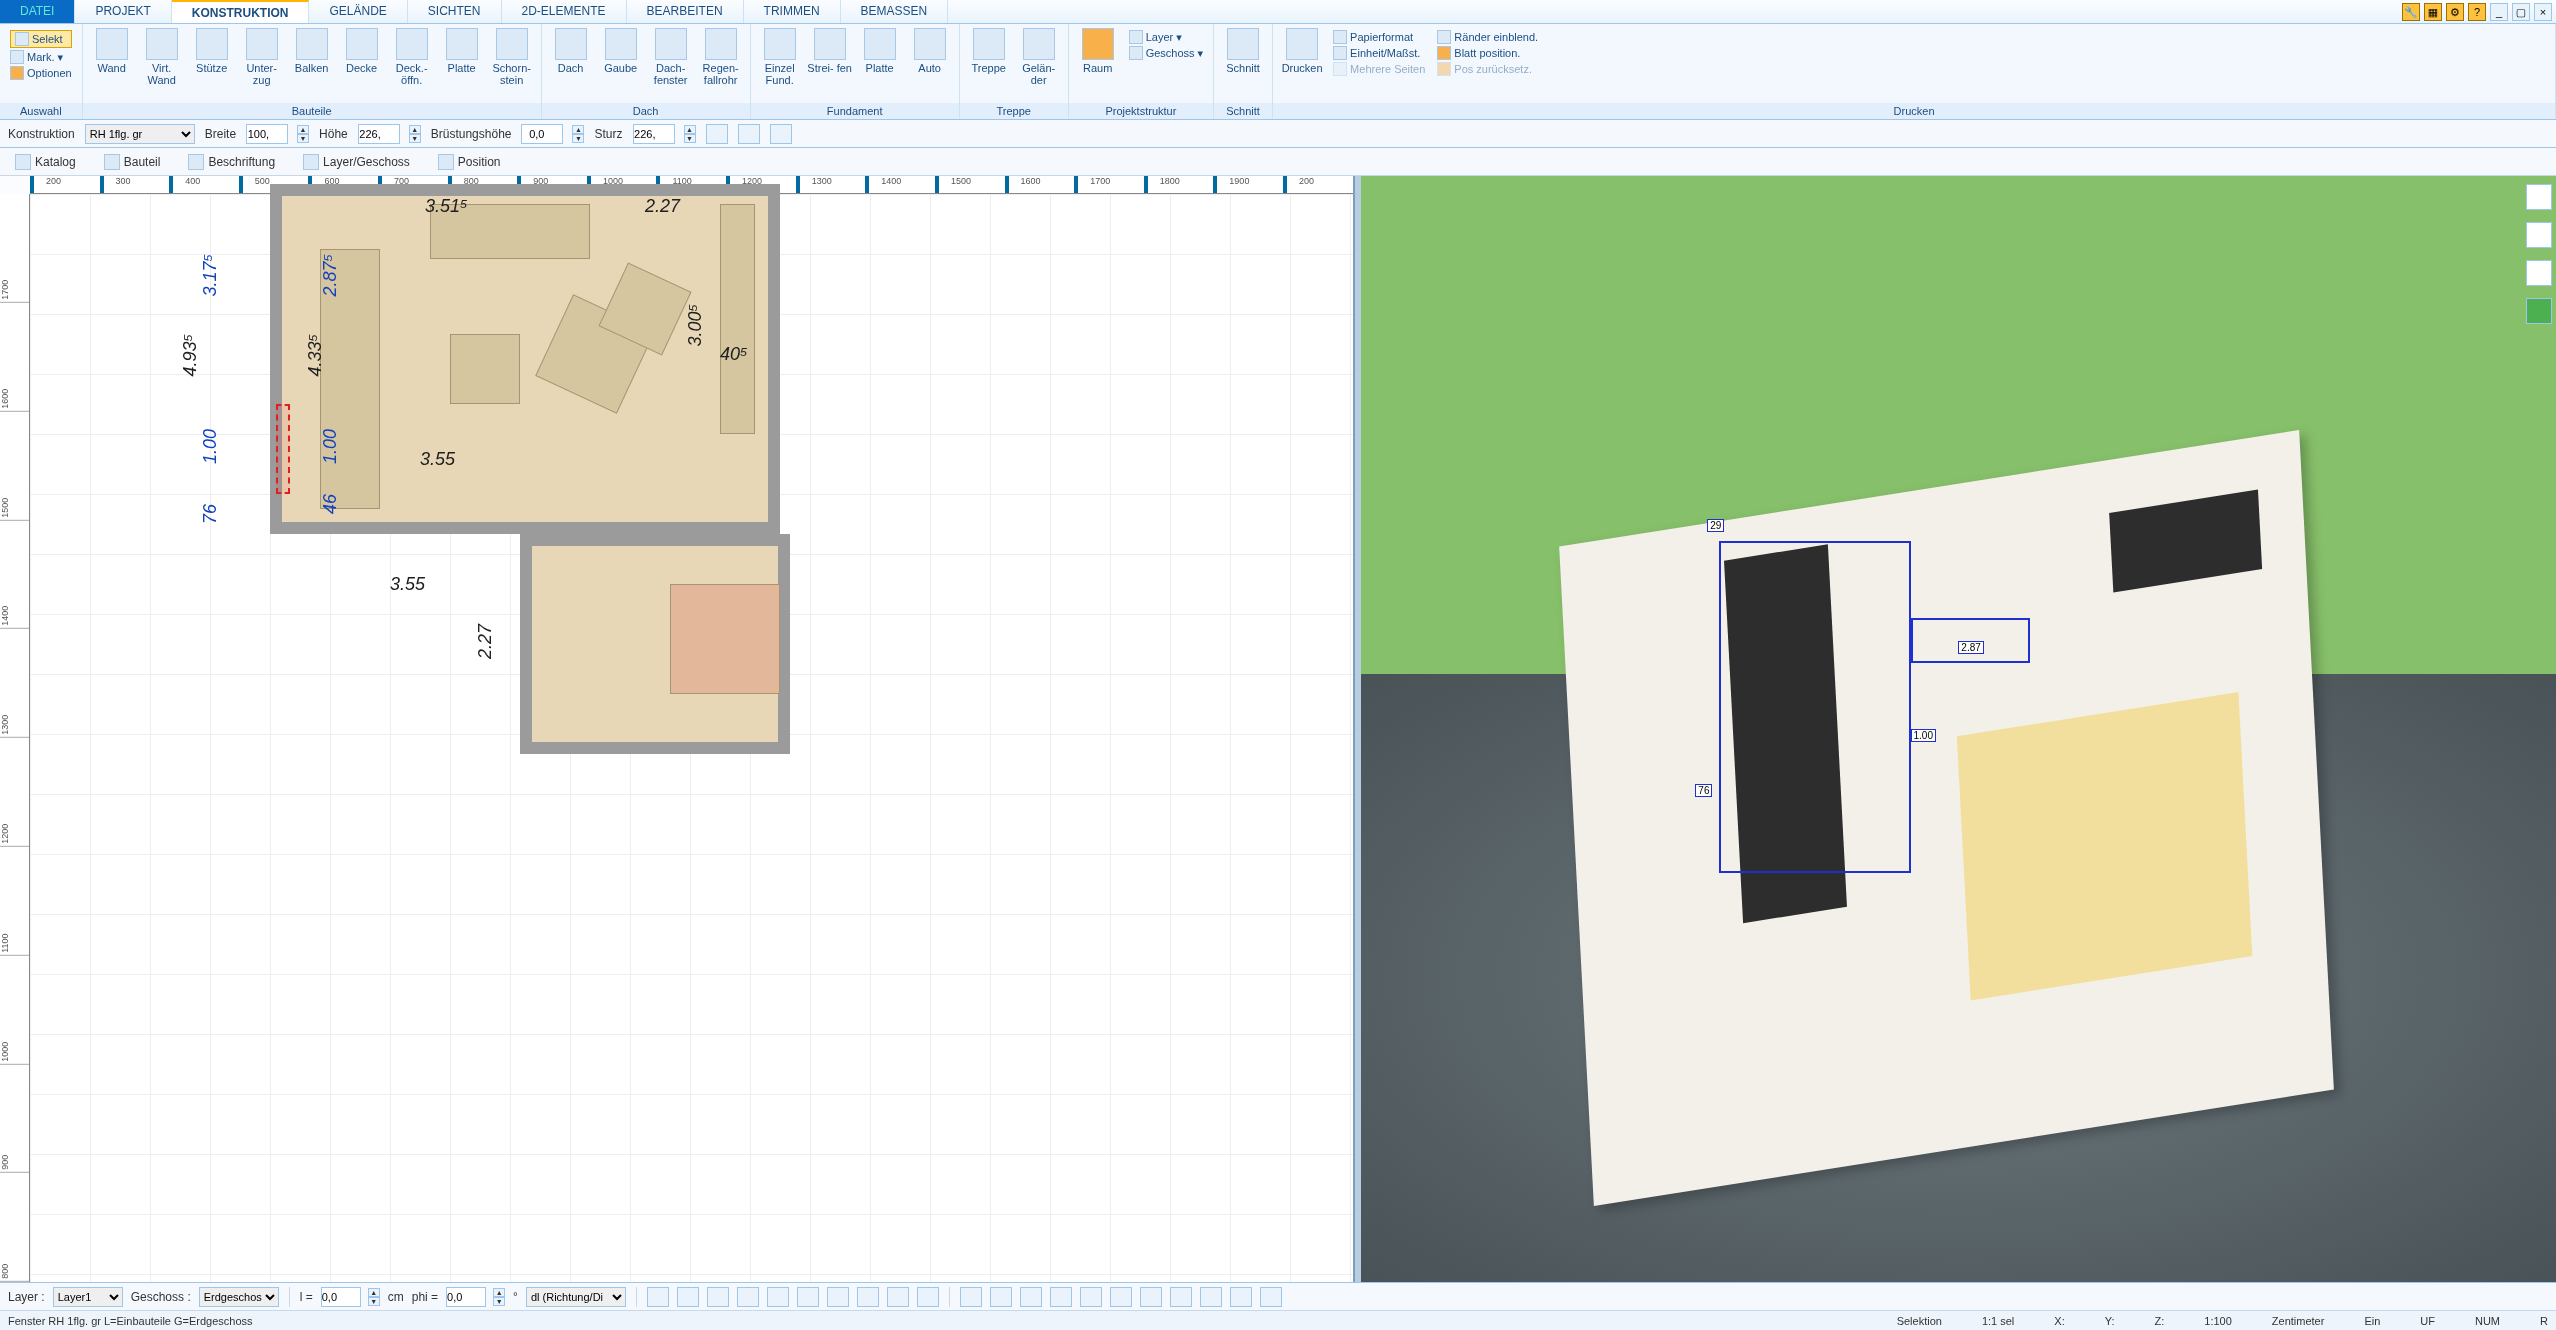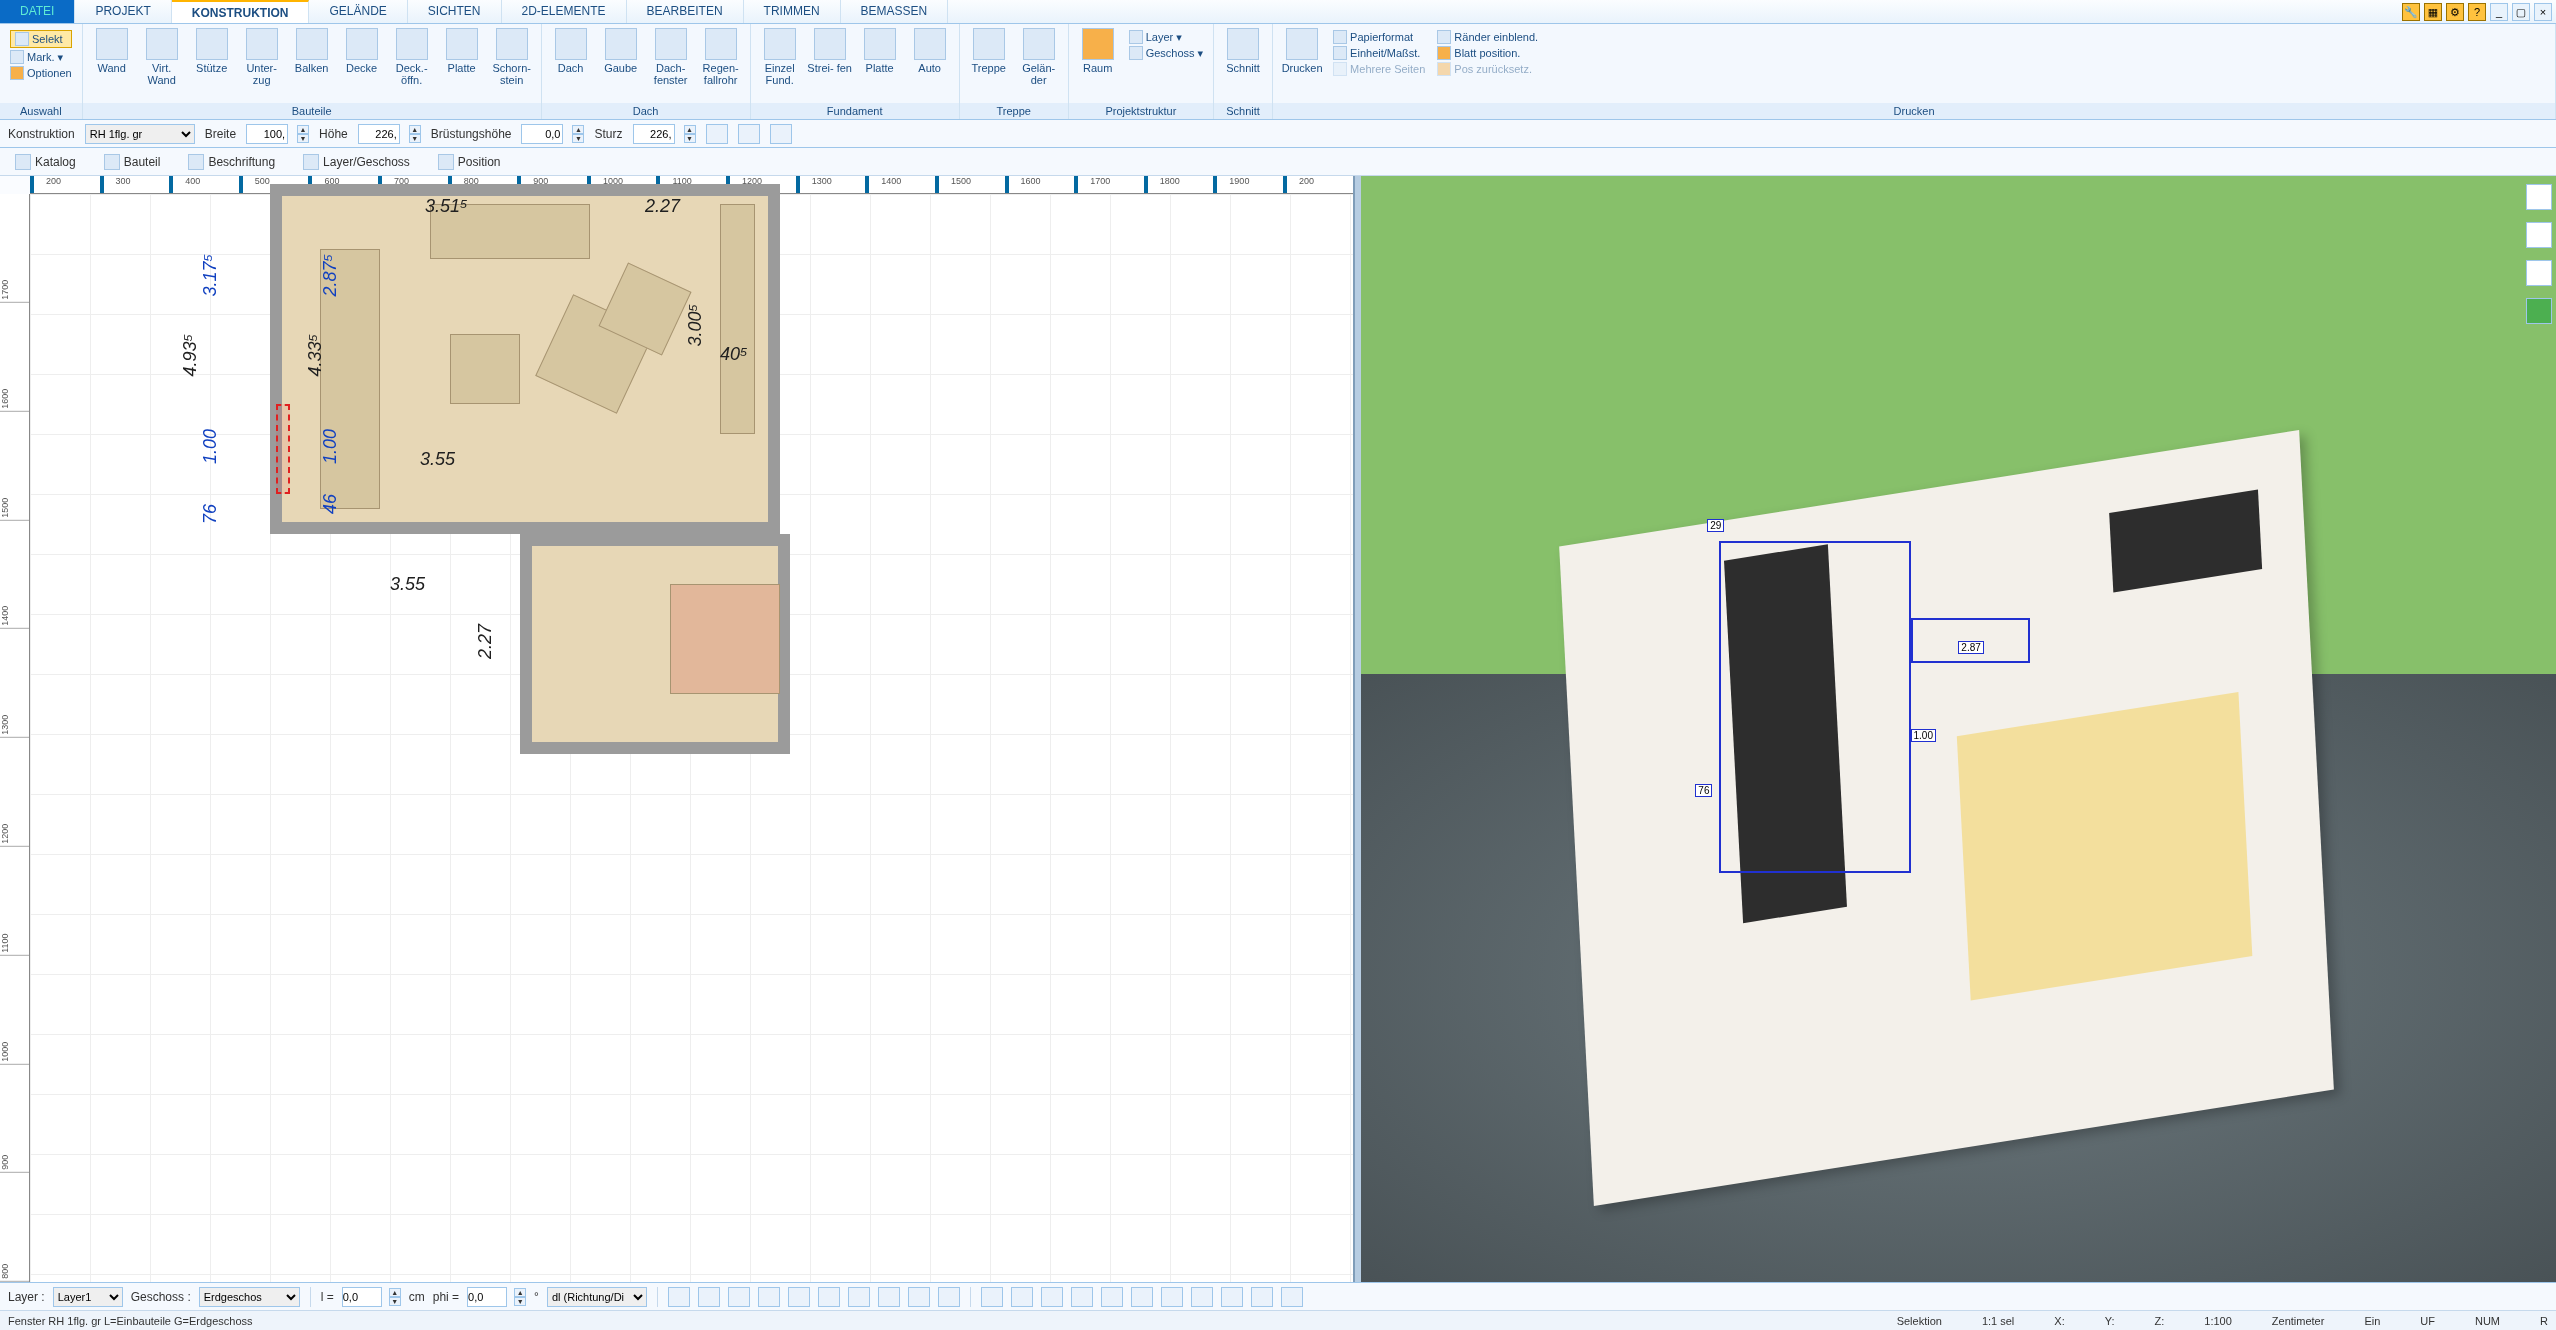--- a/index.html
+++ b/index.html
@@ -21,21 +21,21 @@
 .group > .items { flex: 1; display: flex; align-items: flex-start; padding: 4px 6px; gap: 4px; }
 .group > .title { text-align: center; padding: 2px 12px; color: #1c4e82; background: #e2eefb; font-size: 11px; }
 .btn-lg { display: flex; flex-direction: column; align-items: center; width: 46px; gap: 2px; color: #1c4e82; cursor: pointer; text-align: center; line-height: 1.1; }
 .btn-lg .ico { width: 32px; height: 32px; background: #dce9f7; border: 1px solid #a9c8e6; }
 .side-col { display: flex; flex-direction: column; gap: 2px; padding: 2px 4px; }
 .side-col .row { display: flex; align-items: center; gap: 3px; color: #1c4e82; cursor: pointer; white-space: nowrap; }
 .side-col .ico-s { width: 14px; height: 14px; background: #dce9f7; border: 1px solid #a9c8e6; display: inline-block; }
 
 
 .optbar { display: flex; align-items: center; height: 28px; background: #f5f9fe; border-bottom: 1px solid #9ec6ea; font-size: 12px; gap: 10px; padding: 0 8px; color: #333; }
-.optbar input.num { width: 42px; height: 20px; border: 1px solid #9ec6ea; font-size: 11px; text-align: right; padding-right: 2px; }
+.optbar input.num { width: 42px; height: 20px; border: 1px solid #9ec6ea; font-size: 11px; text-align: right; padding-right: 18px; }
 .optbar select { height: 20px; border: 1px solid #9ec6ea; font-size: 11px; }
 .spin { display: inline-flex; flex-direction: column; margin-left: -1px; }
 .spin span { width: 12px; height: 9px; border: 1px solid #9ec6ea; font-size: 7px; text-align: center; line-height: 7px; background: #eaf2fb; }
 .ico-btn { width: 22px; height: 20px; border: 1px solid #9ec6ea; background: #eaf2fb; display: inline-block; }
 
 
 .optbar2 { display: flex; align-items: center; height: 28px; background: #f5f9fe; border-bottom: 1px solid #c6d9ec; font-size: 12px; gap: 14px; padding: 0 8px; color: #333; }
 .optbar2 .grp { display: flex; align-items: center; gap: 4px; border: 1px solid transparent; padding: 2px 6px; }
 .optbar2 .ico-s { width: 16px; height: 16px; background: #dce9f7; border: 1px solid #a9c8e6; display: inline-block; }
 
@@ -440,21 +440,21 @@
       <span></span>
       <span style="background:#4caf50"></span>
     </div>
   </div>
 </div>
 
 <div class="botbar">
   <span>Layer :</span>
   <select style="width:70px"><option>Layer1</option></select>
   <span>Geschoss :</span>
-  <select style="width:101px"><option>Erdgeschos</option></select>
+  <select style="width:80px"><option>Erdgeschos</option></select>
   <div class="sep"></div>
   <span>l =</span>
   <input class="num" style="width: 40px;" value="0,0">
     <span class="spin">
       <span>▲</span>
       <span>▼</span>
     </span>
   <span>cm</span>
   <span>phi =</span>
   <input class="num" style="width: 40px;" value="0,0">

